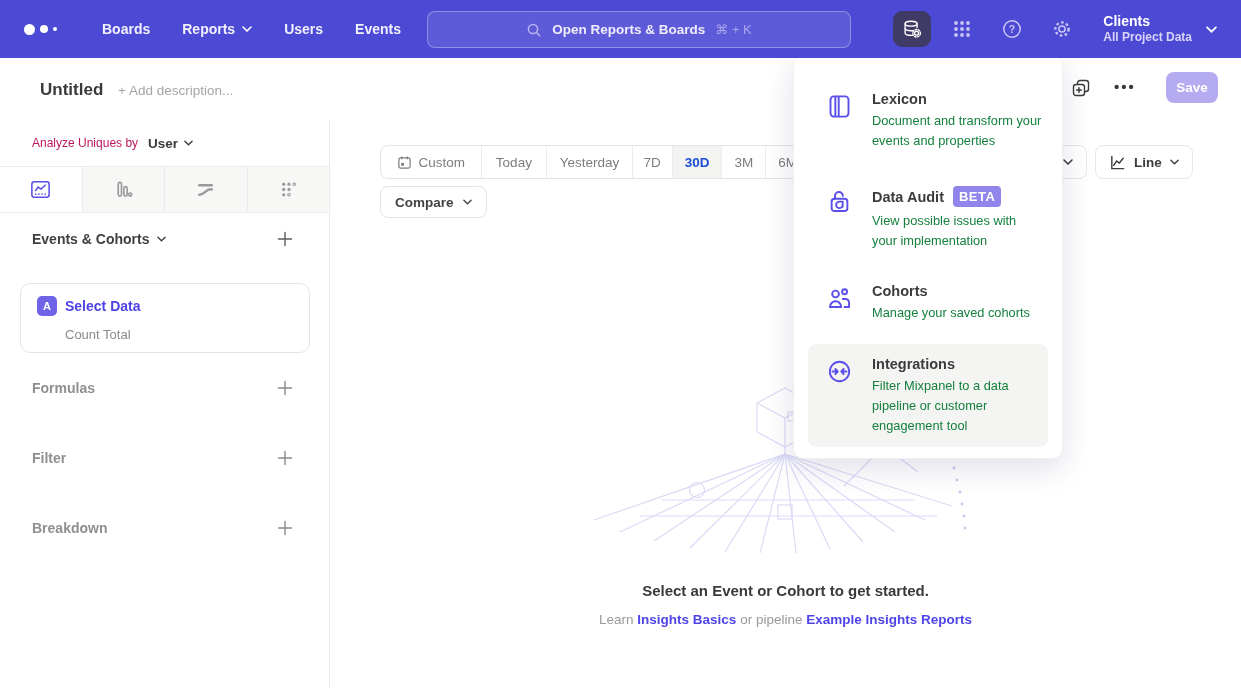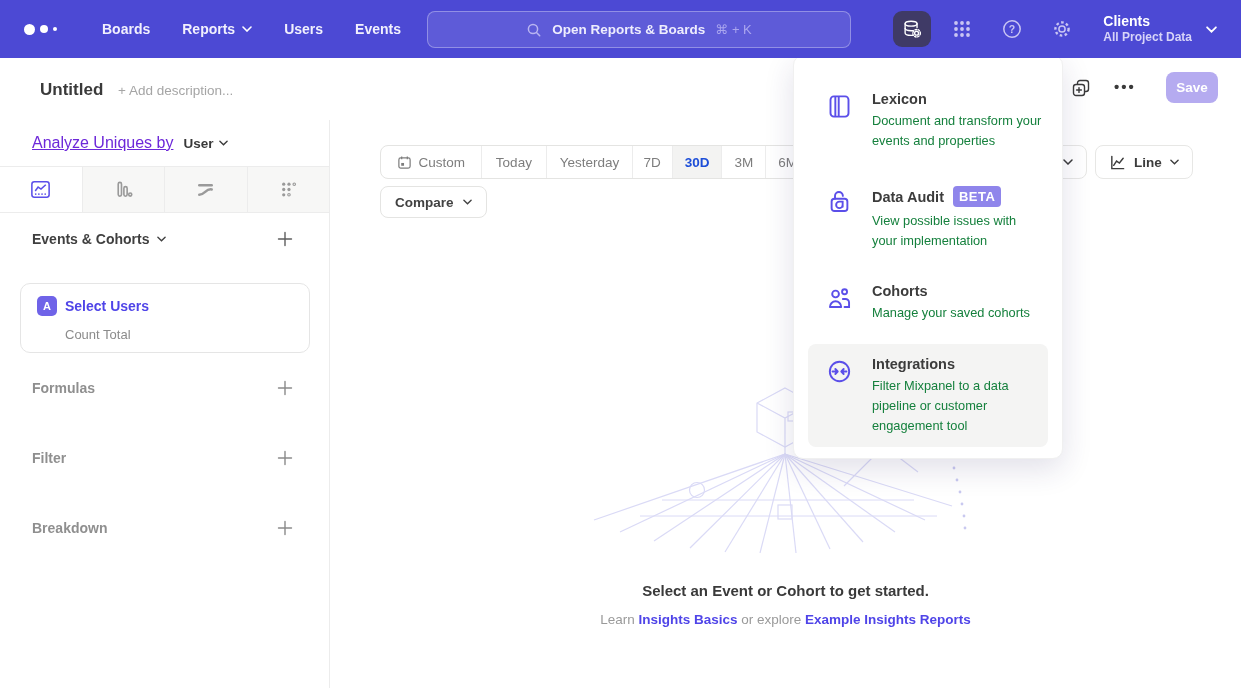--- a/index.html
+++ b/index.html
@@ -42,21 +42,21 @@
   .hdr-ellipsis { position:absolute; left:1114px; top:78px; color:#3a3a3a; font-size:15px;
     letter-spacing:2px; font-weight:700; cursor:pointer; }
   .save-btn { position:absolute; left:1166px; top:72px; width:52px; height:31px; border:none;
     border-radius:8px; background:#b5abf0; color:#ffffff; font-size:13.5px; font-weight:700;
     font-family:inherit; cursor:pointer; }
 
   
   .sidebar { position:absolute; left:0; top:120px; width:330px; height:568px;
     background:#ffffff; border-right:1px solid #ececec; z-index:2; }
   .analyze-row { height:46px; display:flex; align-items:center; padding-left:32px; gap:6px; }
-  .analyze-prefix { color:#6d28d9; font-size:16px;text-decoration:underline; }
+  .analyze-prefix { color:#be185d; font-size:12px; }
   .analyze-value { color:#393939; font-size:13.5px; font-weight:700; margin-left:4px;
     display:flex; align-items:center; gap:6px; cursor:pointer; }
   .tabstrip { height:47px; display:flex; border-top:1px solid #ececec; border-bottom:1px solid #ececec; }
   .tab { flex:1; display:flex; align-items:center; justify-content:center;
     background:#f7f7f6; border-right:1px solid #ececec; cursor:pointer; }
   .tab:last-child { border-right:none; }
   .tab.selected { background:#ffffff; }
   .side-section { display:flex; align-items:center; justify-content:space-between;
     padding:0 36px 0 32px; }
   .sec-head { font-size:14px; font-weight:700; color:#3f3f3f; display:flex; align-items:center; gap:8px; }
@@ -288,21 +288,21 @@
     </span>
     <span class="plus-btn">
       <svg width="16" height="16" viewBox="0 0 16 16">
           <path d="M8 1.5v13M1.5 8h13" stroke="#5e5e5e" stroke-width="1.4" stroke-linecap="round"></path>
         </svg>
     </span>
   </div>
 
   <div class="event-card">
     <div class="badge-a">A</div>
-    <div class="sel-event">Select Users</div>
+    <div class="sel-event">Select Data</div>
     <div class="count-total">Count Total</div>
   </div>
 
   <div class="side-section" style="position:absolute; top:260px; left:0; right:0;">
     <span class="sec-muted">Formulas</span>
     <span class="plus-btn">
       <svg width="16" height="16" viewBox="0 0 16 16">
           <path d="M8 1.5v13M1.5 8h13" stroke="#8a8a8a" stroke-width="1.4" stroke-linecap="round"></path>
         </svg>
     </span>
@@ -415,21 +415,21 @@
       <circle cx="370" cy="136" r="1.4"></circle>
     <circle cx="372" cy="148" r="1.4"></circle>
       <circle cx="373" cy="160" r="1.4"></circle>
   </g>
 </svg>
 
 <div class="empty-title">Select an Event or Cohort to get started.</div>
 <div class="empty-sub">
   <span>Learn</span>
   <a>Insights Basics</a>
-  <span>or explore</span>
+  <span>or pipeline</span>
   <a>Example Insights Reports</a>
 </div>
 
 <div class="panel">
 
   <div class="menu-item" style="top:23px;">
     <div class="mi-icon">
       <svg width="27" height="27" viewBox="0 0 24 24">
         <g stroke="#5b4fe9" stroke-width="1.7" fill="none">
           <rect x="4" y="3" width="16" height="18" rx="3"></rect>

